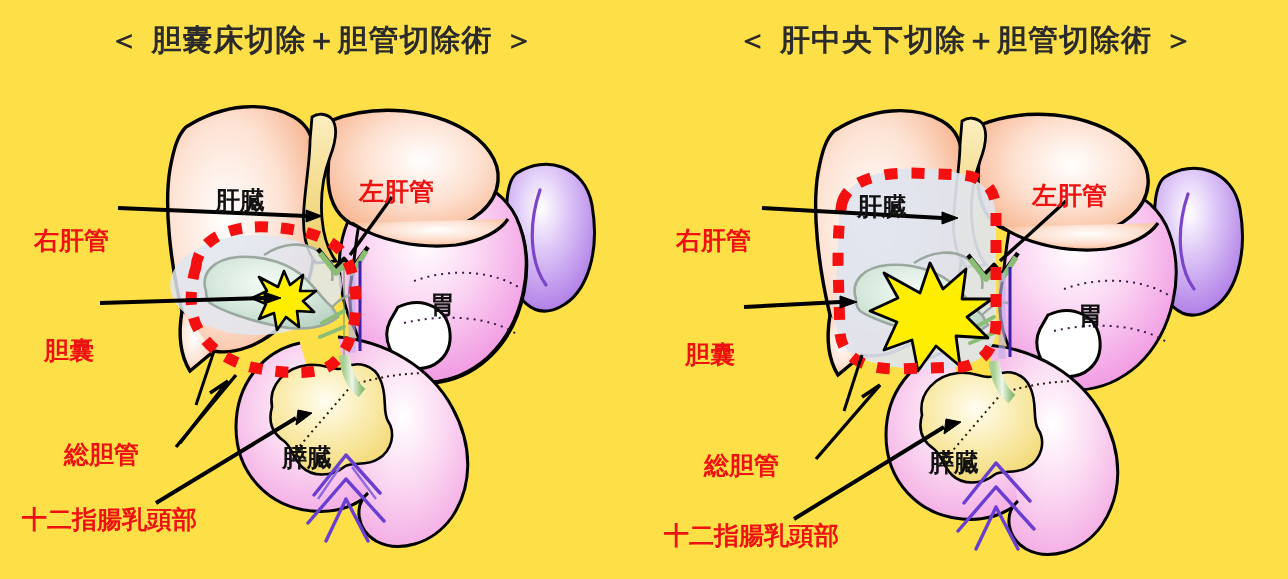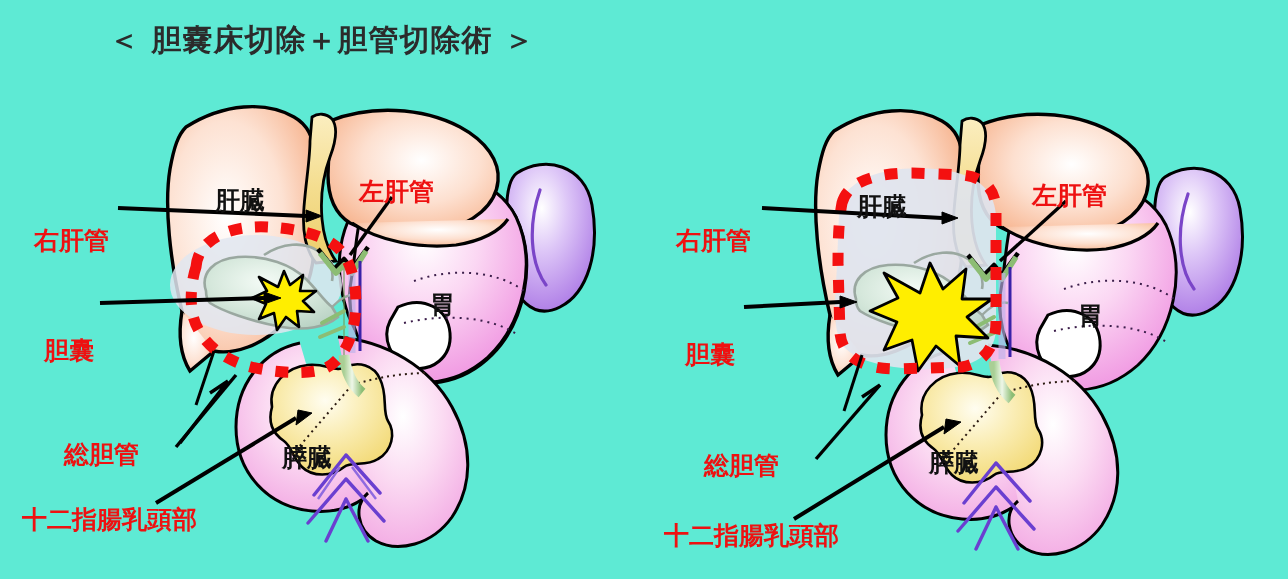--- a/index.html
+++ b/index.html
@@ -1,18 +1,18 @@
 <!DOCTYPE html>
 <html><head>
 <meta charset="utf-8">
 <style>
   html,body{margin:0;padding:0;background:#ffffff;}
   body{width:1288px;height:579px;overflow:hidden;
        font-family:"DejaVu Sans","Liberation Sans",sans-serif;}
-  #stage{position:relative;width:1288px;height:579px;background:#5eead4;}
+  #stage{position:relative;width:1288px;height:579px;background:#fde047;}
   .panel{position:absolute;top:0;height:579px;width:644px;}
   #panel-left{left:0;}
   #panel-right{left:644px;}
   .panel-title{
     position:absolute;top:20px;left:0;width:644px;
     text-align:center;font-size:30px;font-weight:bold;color:#2b2b2b;
     letter-spacing:1px;white-space:nowrap;
   }
   .fig{position:absolute;top:55px;left:0;width:644px;height:524px;}
   .lbl{position:absolute;white-space:nowrap;font-weight:bold;line-height:1;}
@@ -213,20 +213,21 @@
     <div class="lbl lbl-red" style="left:359px;top:179px;font-size:25px;">左肝管</div>
     <div class="lbl lbl-black" style="left:215px;top:188px;font-size:25px;">肝臓</div>
     <div class="lbl lbl-black" style="left:430px;top:292px;font-size:25px;">胃</div>
     <div class="lbl lbl-red" style="left:44px;top:338px;font-size:25px;">胆囊</div>
     <div class="lbl lbl-black" style="left:282px;top:445px;font-size:25px;">膵臓</div>
     <div class="lbl lbl-red" style="left:64px;top:442px;font-size:25px;">総胆管</div>
     <div class="lbl lbl-red" style="left:22px;top:507px;font-size:25px;">十二指腸乳頭部</div>
   </div>
 
   <div class="panel" id="panel-right">
+    <div class="panel-title">＜ 肝中央下切除＋胆管切除術 ＞</div>
 
     <div class="fig">
       <svg width="644" height="524" viewBox="0 0 644 524" xmlns="http://www.w3.org/2000/svg">
         <defs>
           <radialGradient id="livR" cx="55%" cy="40%" r="72%">
             <stop offset="0%" stop-color="#ffffff"></stop>
             <stop offset="48%" stop-color="#fde0d0"></stop>
             <stop offset="100%" stop-color="#f6ad84"></stop>
           </radialGradient>
           <radialGradient id="livR2" cx="40%" cy="45%" r="75%">

